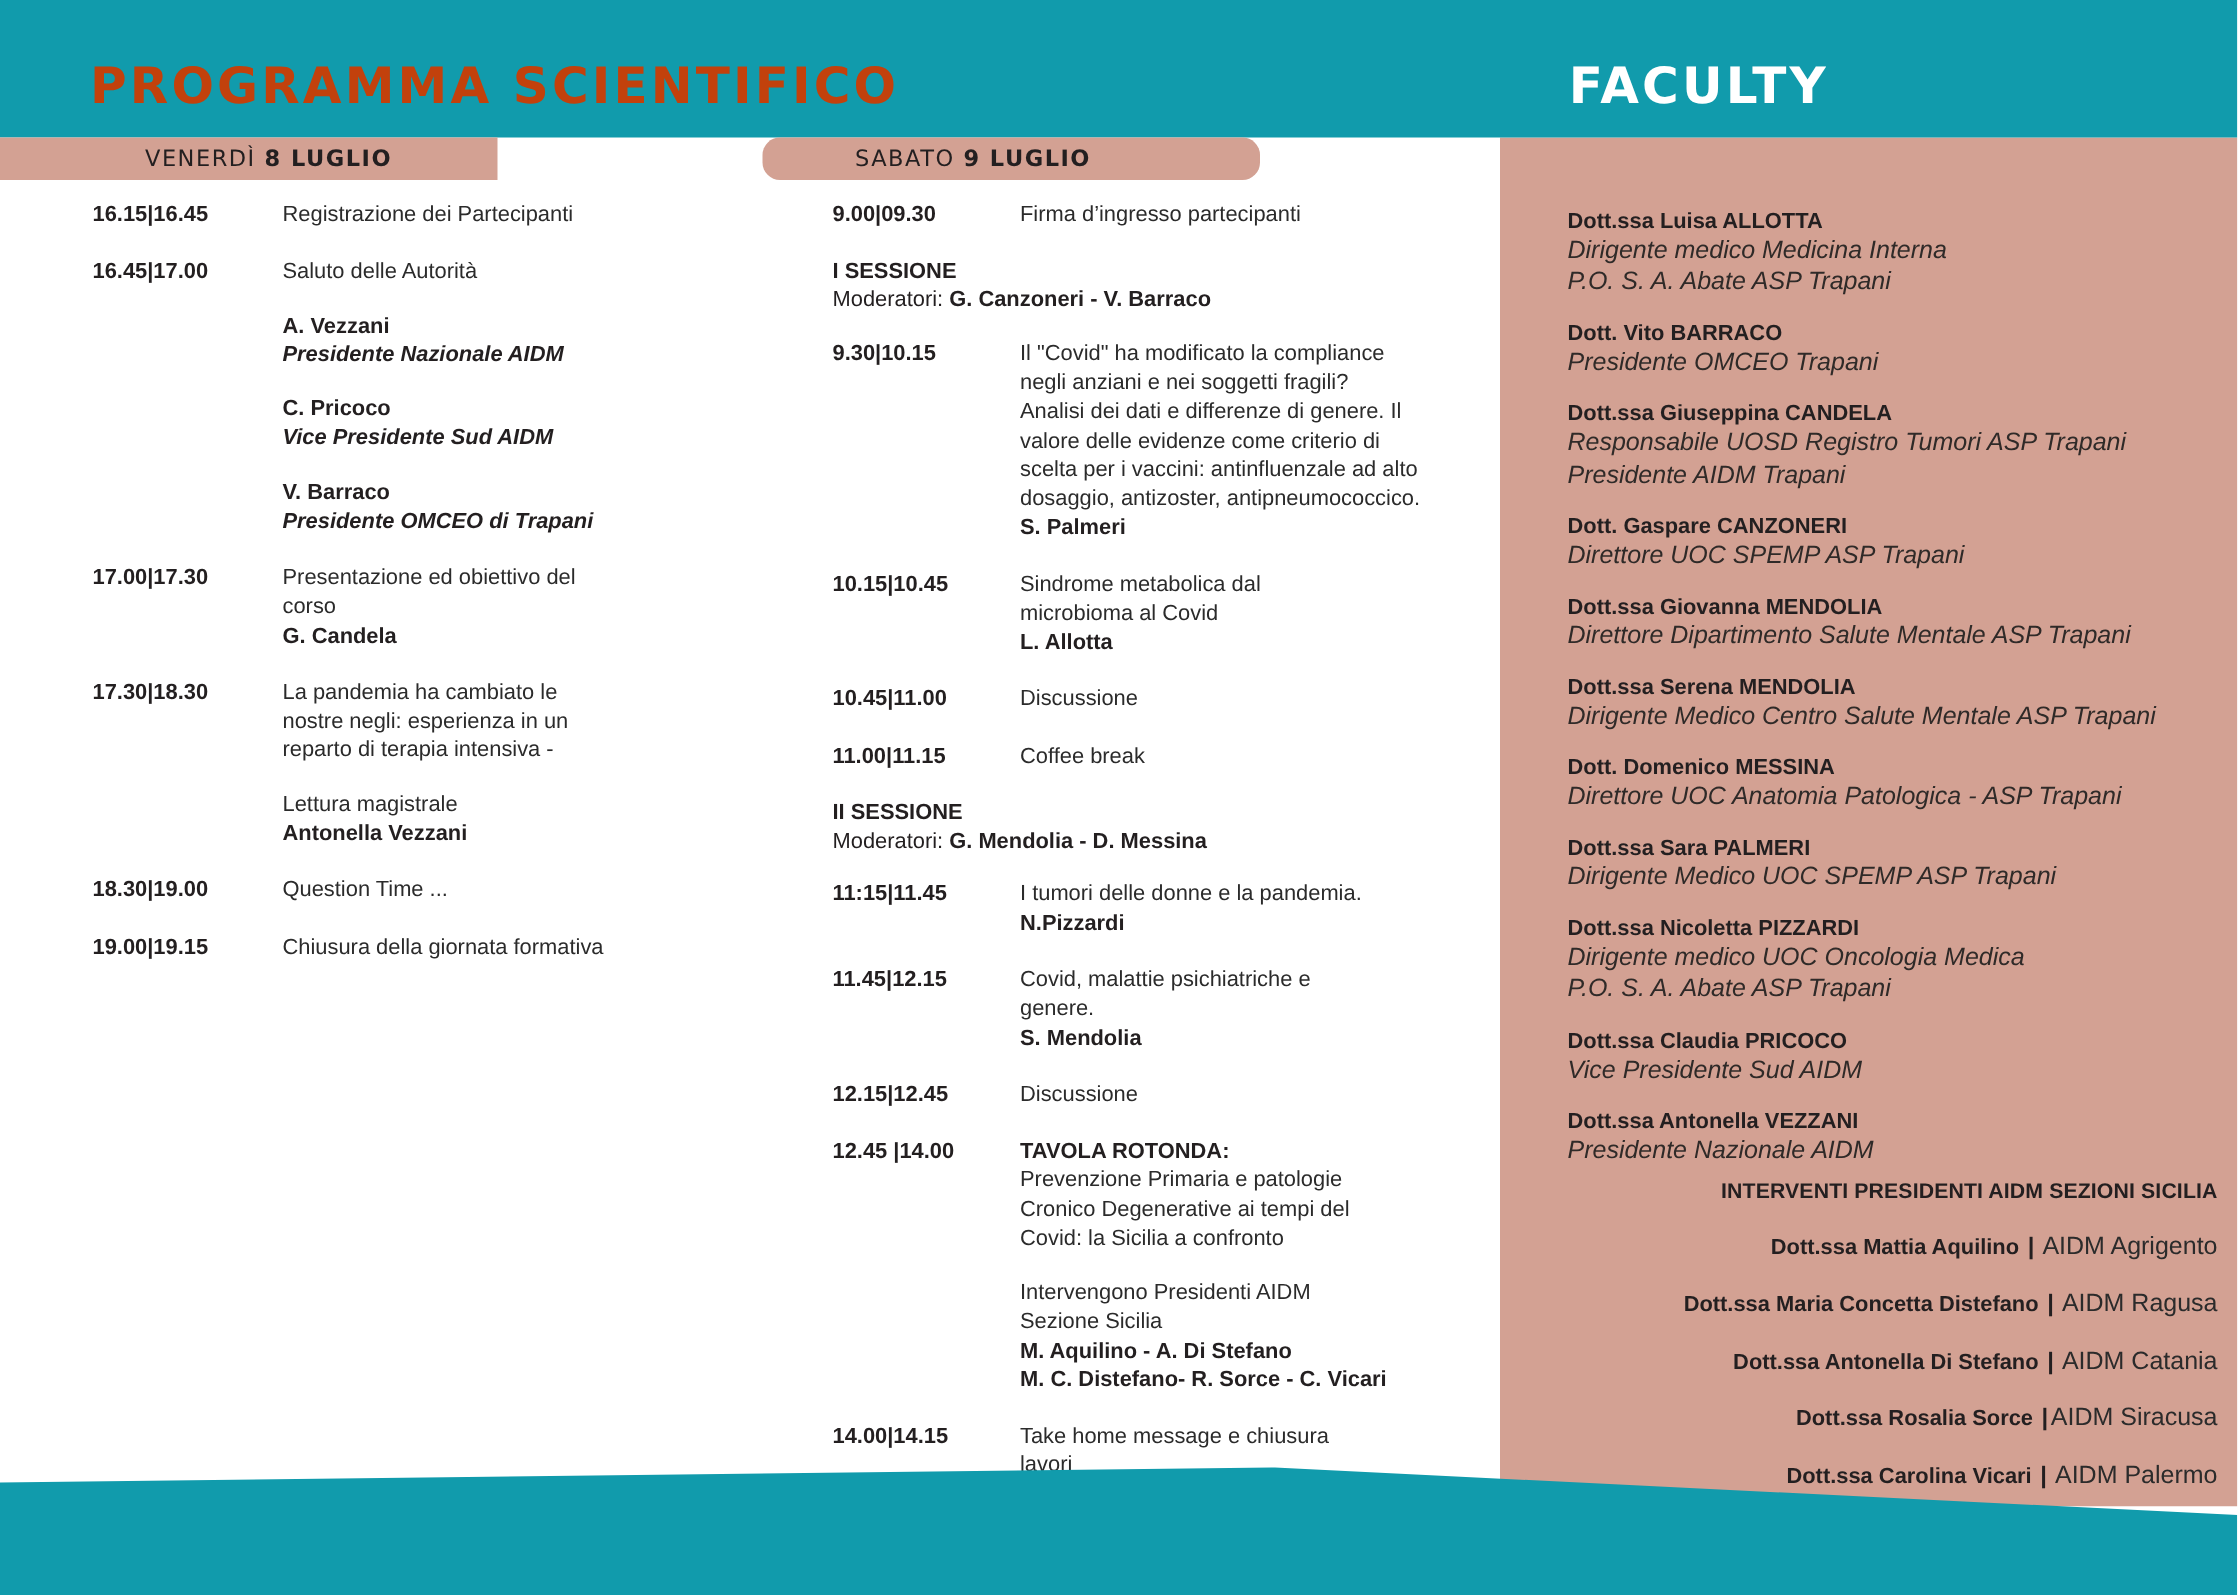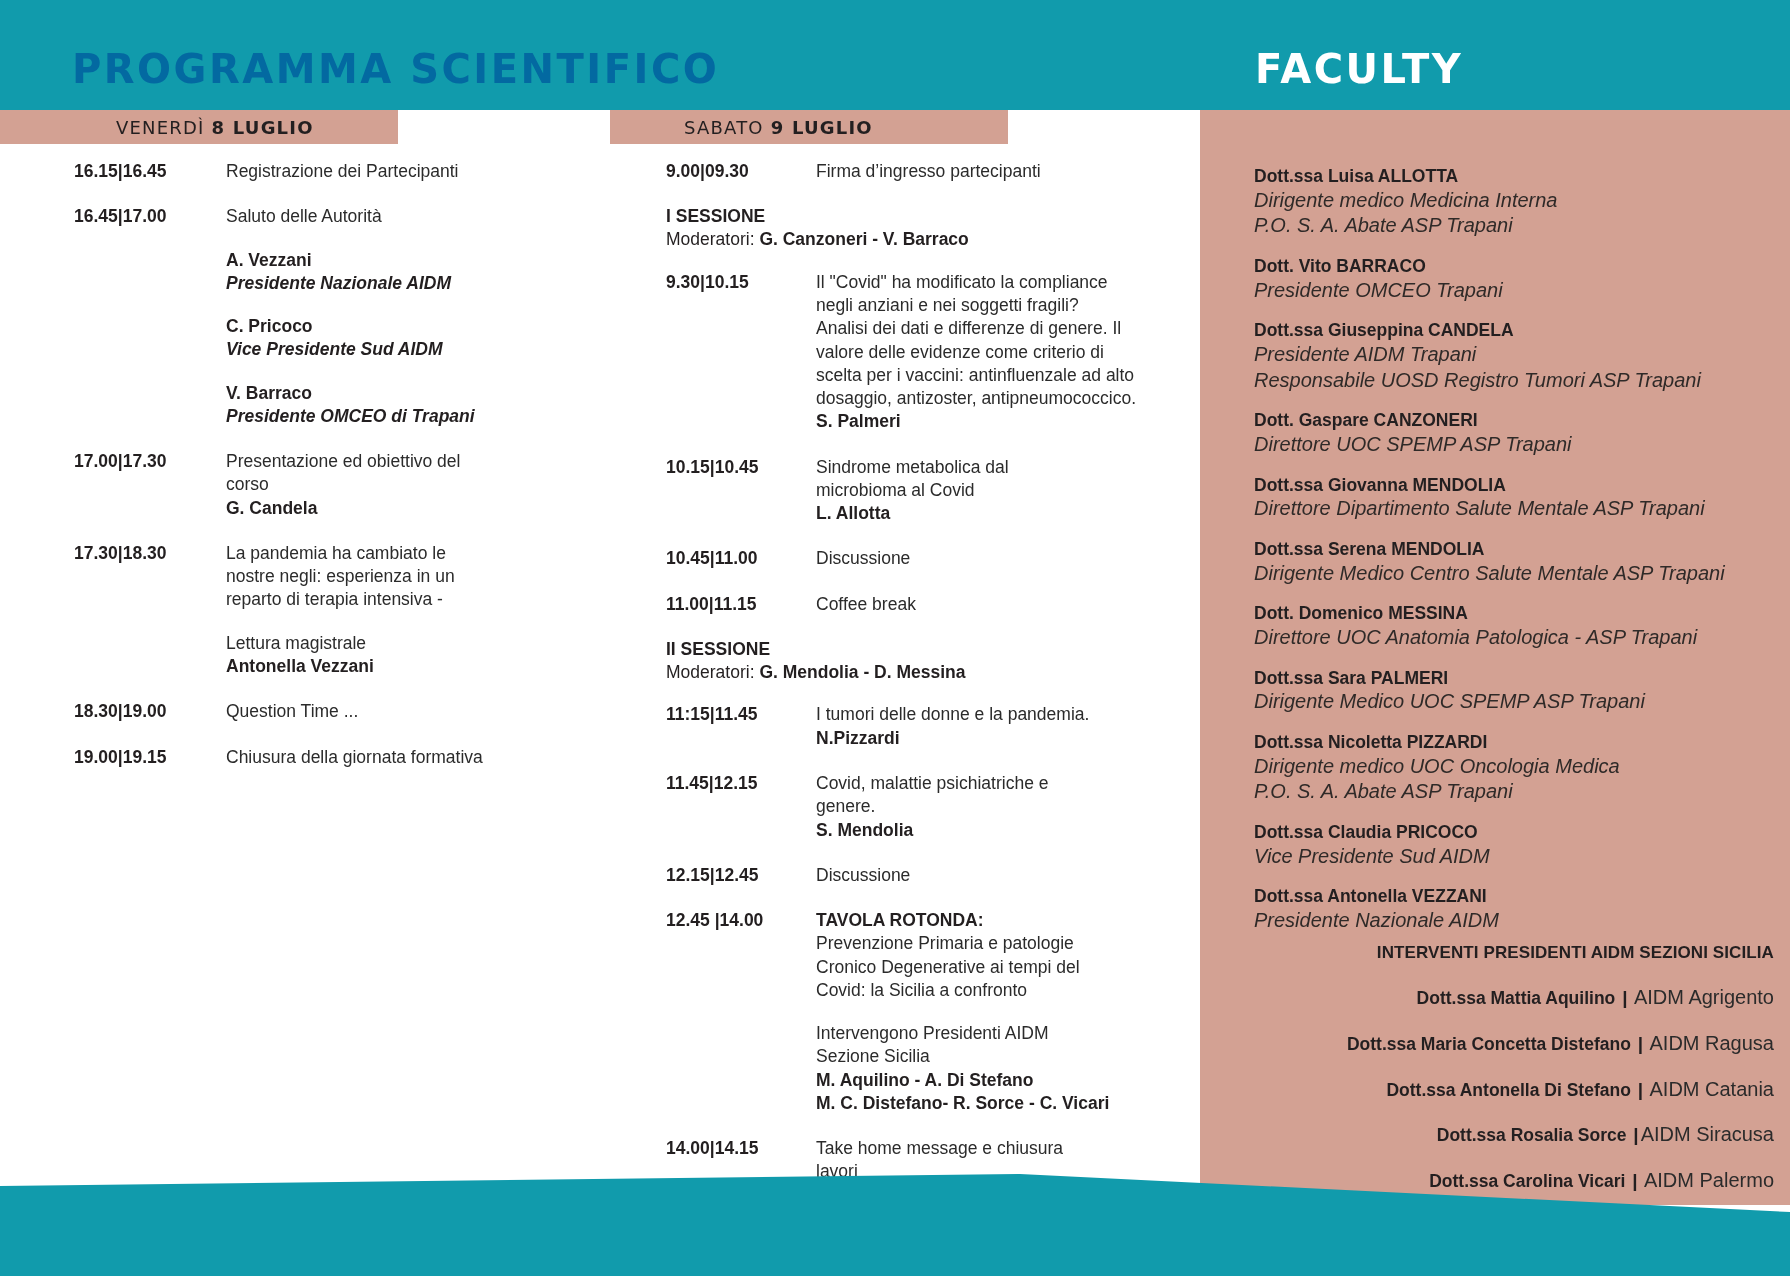--- a/index.html
+++ b/index.html
@@ -28,21 +28,21 @@
     background: #119bac;
     z-index: 2;
   }
   .title-programma {
     position: absolute;
     left: 72px; top: 46px;
     font-family: "DejaVu Sans", sans-serif;
     font-size: 40px;
     font-weight: 700;
     letter-spacing: 2.5px;
-    color: #0369a1;
+    color: #c2410c;
     z-index: 5;
     white-space: nowrap;
   }
   .title-faculty {
     position: absolute;
     left: 1255px; top: 46px;
     font-family: "DejaVu Sans", sans-serif;
     font-size: 40px;
     font-weight: 700;
     letter-spacing: 2.5px;
@@ -215,21 +215,21 @@
   <div class="top-band" style="background: rgb(17, 155, 172);"></div>
   <div class="title-programma">PROGRAMMA SCIENTIFICO</div>
   <div class="title-faculty">FACULTY</div>
 
   <div class="day-ribbon day-ribbon-friday" style="background: rgb(211, 161, 147);">
     <div class="day-label">
       <span class="dow">VENERDÌ</span>
       <span class="date">8 LUGLIO</span>
     </div>
   </div>
-  <div class="day-ribbon day-ribbon-saturday" style="background: rgb(211, 161, 147);">
+  <div class="day-ribbon day-ribbon-saturday" style="background: rgb(211, 161, 147); border-radius: 14px;">
     <div class="day-label">
       <span class="dow">SABATO</span>
       <span class="date">9 LUGLIO</span>
     </div>
   </div>
 
   <div class="program-col col-friday" id="col-friday">
       <div class="prog-row">
         <div class="prog-time">16.15|16.45</div>
         <div class="prog-body">
@@ -386,22 +386,22 @@
         <span class="fac-name">Dott.ssa Luisa ALLOTTA</span>
         <span class="fac-role">Dirigente medico Medicina Interna</span>
         <span class="fac-role">P.O. S. A. Abate ASP Trapani</span>
       </div>
       <div class="faculty-item">
         <span class="fac-name">Dott. Vito BARRACO</span>
         <span class="fac-role">Presidente OMCEO Trapani</span>
       </div>
       <div class="faculty-item">
         <span class="fac-name">Dott.ssa Giuseppina CANDELA</span>
+        <span class="fac-role">Responsabile UOSD Registro Tumori ASP Trapani</span>
         <span class="fac-role">Presidente AIDM Trapani</span>
-        <span class="fac-role">Responsabile UOSD Registro Tumori ASP Trapani</span>
       </div>
       <div class="faculty-item">
         <span class="fac-name">Dott. Gaspare CANZONERI</span>
         <span class="fac-role">Direttore UOC SPEMP ASP Trapani</span>
       </div>
       <div class="faculty-item">
         <span class="fac-name">Dott.ssa Giovanna MENDOLIA</span>
         <span class="fac-role">Direttore Dipartimento Salute Mentale ASP Trapani</span>
       </div>
       <div class="faculty-item">

